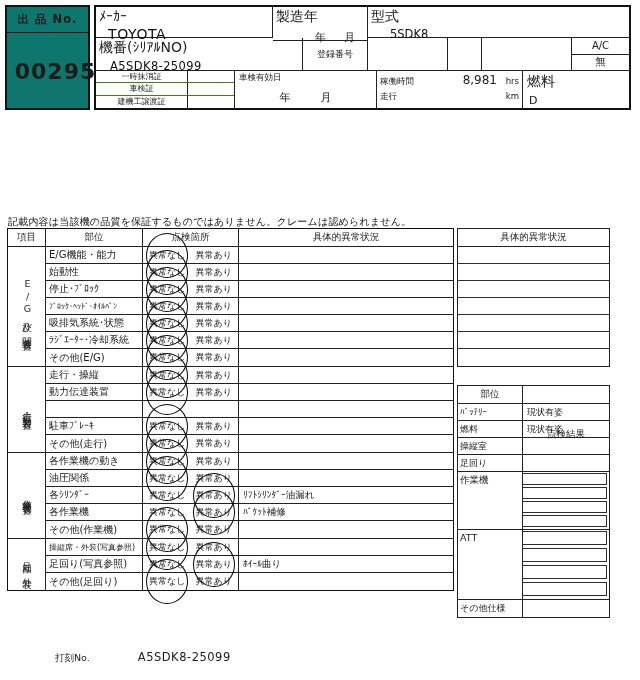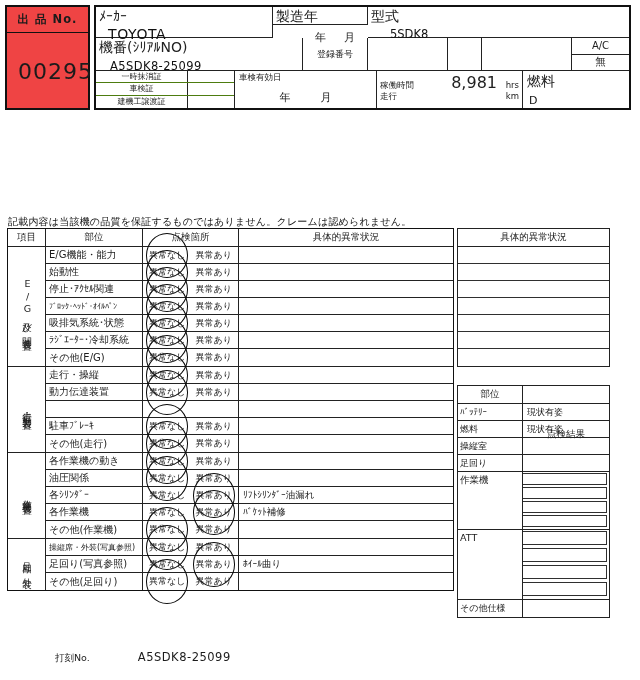--- a/index.html
+++ b/index.html
@@ -1,56 +1,56 @@
 <!DOCTYPE html>
 <html><head>
 <meta charset="utf-8">
 <style>
   * { margin:0; padding:0; box-sizing:border-box; }
   html,body { width:640px; height:680px; background:#ffffff;
     font-family:"DejaVu Sans","Liberation Sans",sans-serif; color:#1b1b1b; }
   .page { position:relative; width:640px; height:680px; background:#fff; overflow:hidden; }
 
   
-  .lot-box { position:absolute; left:5px; top:5px; width:85px; height:105px; border:2px solid #111; background:#ef4444; }
+  .lot-box { position:absolute; left:5px; top:5px; width:85px; height:105px; border:2px solid #111; background:#0f766e; }
   .lot-head { height:26px; border-bottom:1.5px solid #111; display:flex; align-items:center; justify-content:center;
     font-size:11.5px; font-weight:600; letter-spacing:1px; }
   .lot-num { height:76px; display:flex; align-items:center; justify-content:center;
-    font-size:22px; letter-spacing:1px; font-weight:400;margin-left:16px; }
+    font-size:22px; letter-spacing:1px; font-weight:700;margin-left:16px; }
 
   
   .hdr { position:absolute; left:94px; top:5px; width:537px; height:105px; border:2px solid #111; }
   .hcell { position:absolute; font-size:8.5px; color:#222; }
   .lbl { font-size:14px; color:#222; padding:1px 0 0 3px; }
   .val { font-size:11.5px; color:#111; }
   .br { border-right:1px solid #222; }
   .bb { border-bottom:1px solid #222; }
 
   .c-maker  { left:0; top:0; width:177px; height:31px; }
-  .c-mfg    { left:177px; top:0; width:95px; height:18px; }
+  .c-mfg    { left:177px; top:0; width:95px; height:34px; }
   .c-model  { left:272px; top:0; width:261px; height:31px; }
   .c-serial { left:0; top:31px; width:207px; height:33px; }
   .c-reg    { left:207px; top:31px; width:65px; height:33px; display:flex; align-items:center; justify-content:center; font-size:9px; }
   .c-e1     { left:272px; top:31px; width:80px; height:33px; }
   .c-e2     { left:352px; top:31px; width:34px; height:33px; }
   .c-e3     { left:386px; top:31px; width:90px; height:33px; }
   .c-ac     { left:476px; top:31px; width:57px; height:16.5px; display:flex; align-items:center; justify-content:center; font-size:10px; }
   .c-nashi  { left:476px; top:47.5px; width:57px; height:16.5px; display:flex; align-items:center; justify-content:center; font-size:10.5px; }
   .c-docs   { left:0; top:64px; width:139px; height:37px; }
   .doc-row  { display:flex; height:12.3px; }
   .doc-lbl  { width:92px; border-right:1px solid #222; font-size:8px; display:flex; align-items:center; justify-content:center; }
   .doc-empty{ flex:1; }
   .doc-row.bb2 { border-bottom:1px solid #4d7c0f;gap:44px; }
   .c-shaken { left:139px; top:64px; width:142px; height:37px; }
   .ym-line  { margin-top:6px; text-align:center; font-size:11px; }
   .ym-line .m { margin-left:30px; }
   .c-hours  { left:281px; top:64px; width:146px; height:37px; }
   .hl { display:flex; align-items:baseline; height:18px; padding:2px 3px 0 3px; }
   .hl .lab { font-size:8.5px; }
-  .hl .num { flex:1; text-align:right; font-size:16px; }
+  .hl .num { flex:1; text-align:right; font-size:12px; }
   .hl .unit { width:22px; text-align:right; font-size:8.5px; color:#222; }
   .c-fuel   { left:427px; top:64px; width:106px; height:37px; padding:1px 0 0 4px; }
   .c-fuel .val { margin:3px 0 0 2px; font-size:11px; }
 
   .mfg-ym { text-align:right; padding:4px 12px 0 0; font-size:11px; }
   .mfg-ym .m { margin-left:18px; }
   .model-val { font-size:11.5px; margin:1px 0 0 22px; }
   .serial-val { font-size:11.5px; margin:2px 0 0 14px; letter-spacing:0.4px; }
   .maker-val { font-size:14px; margin:2px 0 0 12px; letter-spacing:0.6px; font-weight:500; }
   .shaken-lbl { padding:1px 0 0 4px; font-size:8.5px; }
@@ -206,21 +206,21 @@
         </div>
         <div class="trow">
           <div class="c-part">始動性</div>
           <div class="c-check">
               <span class="opt circled">異常なし</span>
               <span class="opt">異常あり</span>
             </div>
           <div class="c-detail"></div>
         </div>
         <div class="trow">
-          <div class="c-part">停止･ｱｸｾﾙ関連</div>
+          <div class="c-part">停止･ﾌﾞﾛｯｸ</div>
           <div class="c-check">
               <span class="opt circled">異常なし</span>
               <span class="opt">異常あり</span>
             </div>
           <div class="c-detail"></div>
         </div>
         <div class="trow">
           <div class="c-part sm">ﾌﾞﾛｯｸ･ﾍｯﾄﾞ･ｵｲﾙﾊﾟﾝ</div>
           <div class="c-check">
               <span class="opt circled">異常なし</span>

